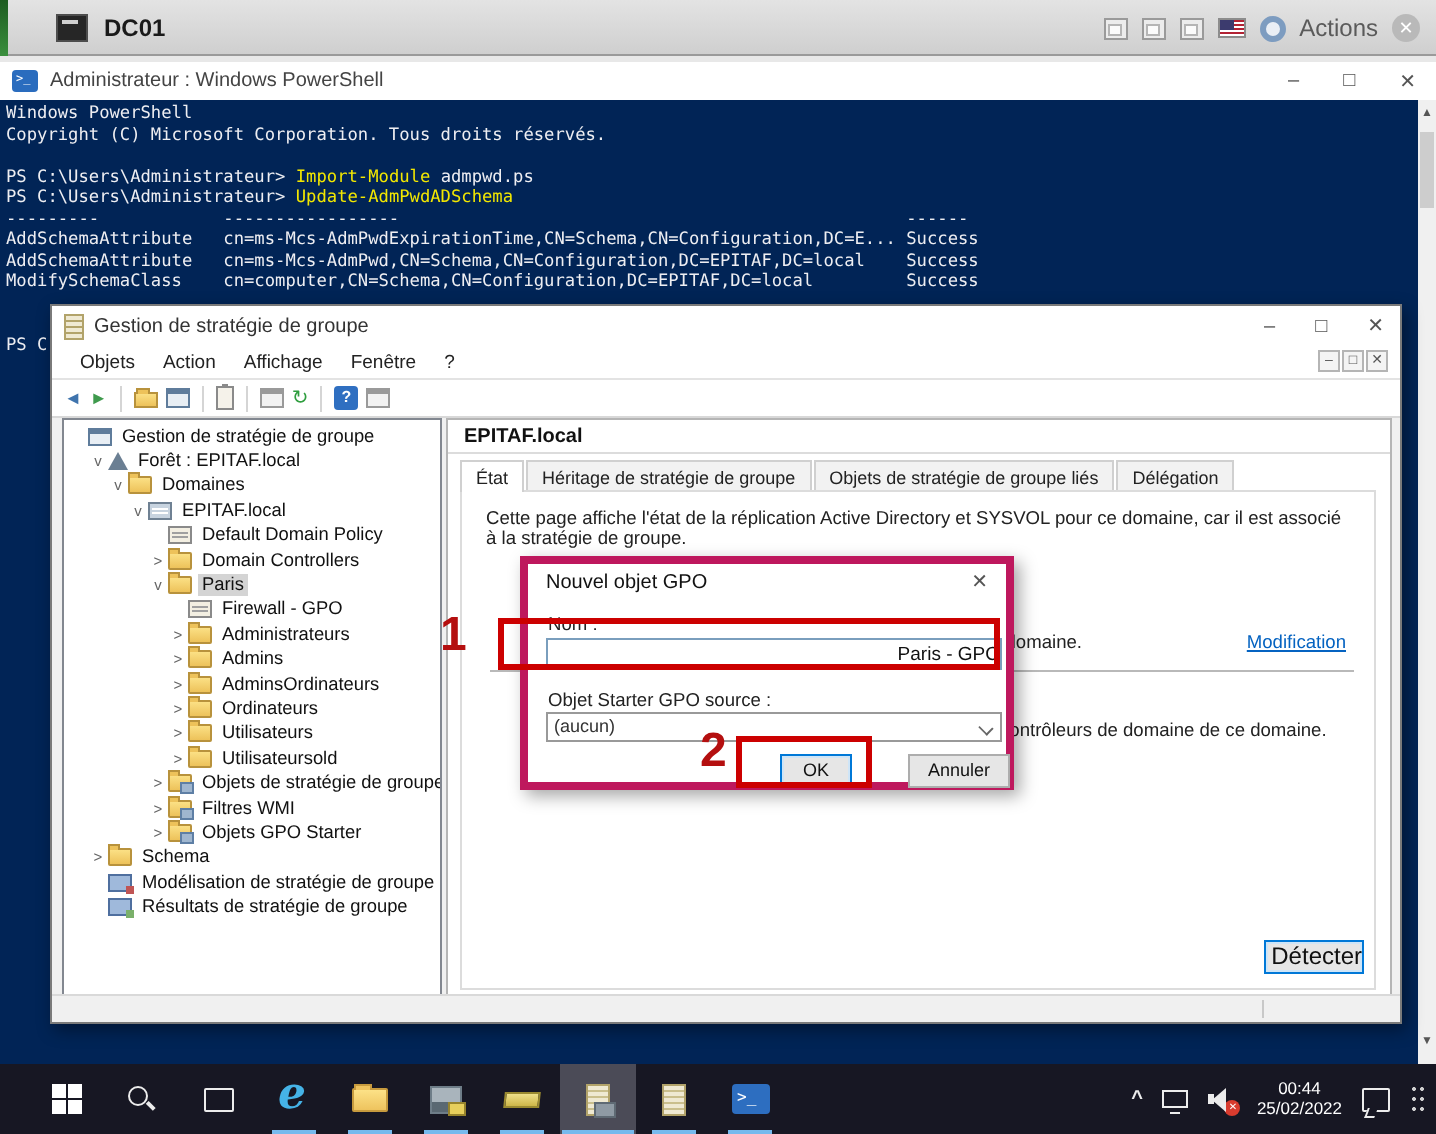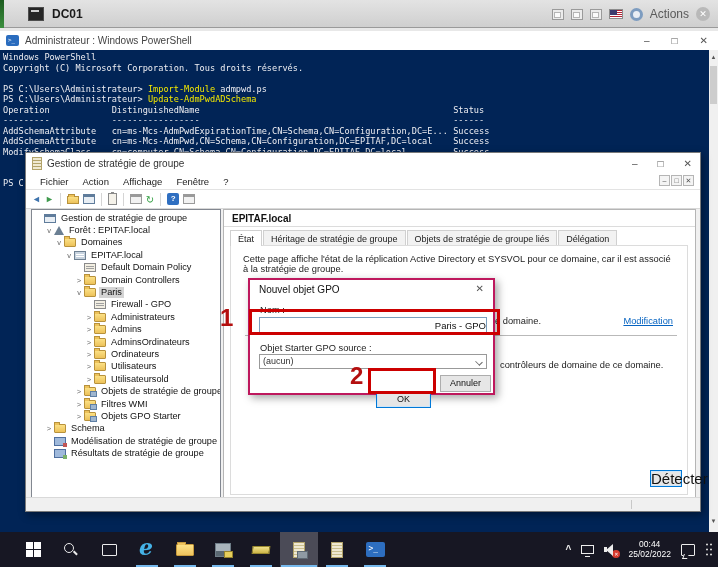--- a/index.html
+++ b/index.html
@@ -100,39 +100,39 @@
   #tabs{display:flex;margin:3px 0 0 6px;height:16px;}
   .tab{font-size:9px;color:#222;padding:2px 7px 0 7px;border:1px solid #d0d0d0;border-bottom:none;background:#f2f2f2;margin-right:1px;line-height:13px;}
   .tab.active{background:#fff;position:relative;z-index:2;}
   #tabpanel{position:absolute;left:6px;right:7px;top:35px;bottom:2px;background:#fff;border:1px solid #dcdcdc;}
   #pane-desc{position:absolute;left:12px;top:8px;right:14px;font-size:9.3px;color:#222;}
   #frag-row{position:absolute;left:0;right:0;top:70px;height:12px;}
   #frag-end{position:absolute;left:264px;font-size:9.3px;color:#222;}
   #mod-link{position:absolute;right:14px;font-size:9.3px;color:#0563c1;text-decoration:underline;}
   #pane-hr{position:absolute;left:14px;right:10px;top:89px;height:1px;background:#b9b9b9;}
   #frag-ctrl{position:absolute;left:269px;top:114px;font-size:9.3px;color:#222;}
-  #detect-btn{position:absolute;right:5px;bottom:7px;width:32px;height:17px;background:#e6e6e6;
-    border:1px solid #0078d7;box-shadow:inset 0 0 0 1px #cfe5f7;font-size:15px;color:#111;text-align:right;line-height:15px;}
+  #detect-btn{position:absolute;right:5px;bottom:7px;width:50px;height:17px;background:#e6e6e6;
+    border:1px solid #0078d7;box-shadow:inset 0 0 0 1px #cfe5f7;font-size:12px;color:#111;text-align:right;line-height:15px;}
   #gpmc-status{position:absolute;left:0;right:0;bottom:0;height:14px;background:#f0f0f0;border-top:1px solid #d9d9d9;}
   #gpmc-status::after{content:"";position:absolute;left:605px;top:2px;bottom:2px;width:1px;background:#c8c8c8;}
 
   
-  #dialog{position:absolute;left:248px;top:278px;width:247px;height:117px;background:#fff;
-    border:2px solid #be185d;box-shadow:3px 3px 8px rgba(0,0,0,.35);padding-left:48px;}
+  #dialog{position:absolute;left:260px;top:278px;width:247px;height:117px;background:#fff;
+    border:4px solid #be185d;box-shadow:3px 3px 8px rgba(0,0,0,.35);padding-left:48px;}
   #dlg-title{position:absolute;left:9px;top:4px;font-size:10px;color:#111;}
   #dlg-close{position:absolute;right:9px;top:3px;font-size:10px;color:#555;}
   #dlg-name-label{position:absolute;left:10px;top:25px;font-size:9.3px;color:#222;}
   #dlg-name-input{position:absolute;left:9px;top:37px;width:228px;height:16px;border:1px solid #7a9ebd;
     font-size:9.5px;font-family:"Liberation Sans",sans-serif;padding:0 0 0 3px;color:#111;text-align:right;}
   #dlg-starter-label{position:absolute;left:10px;top:63px;font-size:9.3px;color:#222;}
   #dlg-select{position:absolute;left:9px;top:74px;width:228px;height:15px;border:1px solid #999;background:#fff;
     font-size:9px;color:#333;line-height:13px;padding-left:3px;}
   #dlg-select-chev{position:absolute;right:4px;top:4px;width:6px;height:6px;border-right:1.5px solid #666;border-bottom:1.5px solid #666;transform:rotate(45deg) scaleY(.8);}
   .dlg-btn{position:absolute;top:95px;height:17px;background:#e6e6e6;border:1px solid #adadad;font-size:9px;color:#111;text-align:center;line-height:15px;}
-  #dlg-ok{left:126px;width:55px;border:1px solid #0078d7;box-shadow:inset 0 0 0 1px #cfe5f7;margin-top:16px;}
+  #dlg-ok{left:126px;width:36px;border:1px solid #0078d7;box-shadow:inset 0 0 0 1px #cfe5f7;}
   #dlg-cancel{left:190px;width:51px;}
 
   
   .anno-box{position:absolute;border:3px solid #cc0000;z-index:40;}
   #anno-box-1{left:249px;top:309px;width:251px;height:26px;}
   #anno-box-2{left:368px;top:368px;width:68px;height:26px;}
   .anno-num{position:absolute;z-index:41;font-size:24px;font-weight:bold;color:#b40f0f;font-family:"Liberation Sans",sans-serif;}
   #anno-1{left:220px;top:304px;}
   #anno-2{left:350px;top:362px;}
 
@@ -213,21 +213,20 @@
       <span>✕</span>
     </div>
   </div>
   <div id="console">
     <div id="console-text">
         <div class="cline"><span>Windows PowerShell</span></div>
         <div class="cline"><span>Copyright (C) Microsoft Corporation. Tous droits réservés.</span></div>
         <div class="cline">&nbsp;</div>
         <div class="cline"><span>PS C:\Users\Administrateur&gt; </span><span class="ylw">Import-Module</span><span> admpwd.ps</span></div>
         <div class="cline"><span>PS C:\Users\Administrateur&gt; </span><span class="ylw">Update-AdmPwdADSchema</span></div>
-        <div class="cline"><span>Operation            DistinguishedName                                                 Status</span></div>
         <div class="cline"><span>---------            -----------------                                                 ------</span></div>
         <div class="cline"><span>AddSchemaAttribute   cn=ms-Mcs-AdmPwdExpirationTime,CN=Schema,CN=Configuration,DC=E... Success</span></div>
         <div class="cline"><span>AddSchemaAttribute   cn=ms-Mcs-AdmPwd,CN=Schema,CN=Configuration,DC=EPITAF,DC=local    Success</span></div>
         <div class="cline"><span>ModifySchemaClass    cn=computer,CN=Schema,CN=Configuration,DC=EPITAF,DC=local         Success</span></div>
         <div class="cline">&nbsp;</div>
         <div class="cline">&nbsp;</div>
         <div class="cline"><span>PS C:\Users\Administrateur&gt; </span></div>
       </div>
   </div>
   <div id="ps-scroll">
@@ -240,21 +239,21 @@
     <div id="gpmc-titlebar">
       <span class="gpmc-icon"></span>
       <span id="gpmc-title">Gestion de stratégie de groupe</span>
       <div id="gpmc-ctrls">
         <span>–</span>
         <span>□</span>
         <span>✕</span>
       </div>
     </div>
     <div id="gpmc-menubar">
-        <span class="menu-item">Fichier</span>
+        <span class="menu-item">Objets</span>
         <span class="menu-item">Action</span>
         <span class="menu-item">Affichage</span>
         <span class="menu-item">Fenêtre</span>
         <span class="menu-item">?</span>
       </div>
     <div id="mdi-ctrls">
       <span class="mdi-btn">–</span>
       <span class="mdi-btn">□</span>
       <span class="mdi-btn">✕</span>
     </div>

